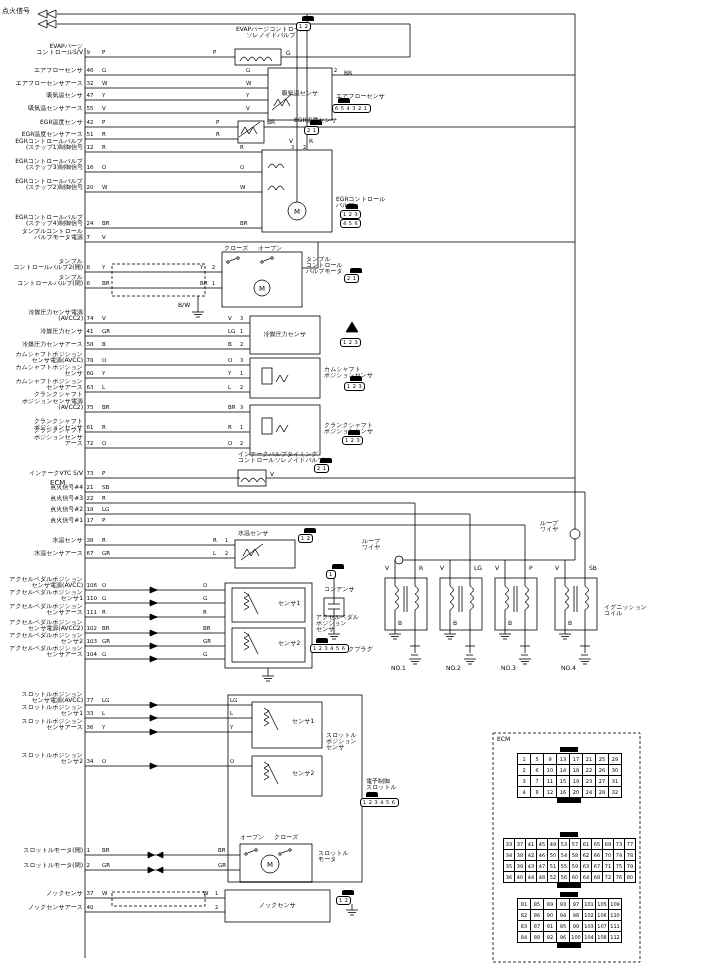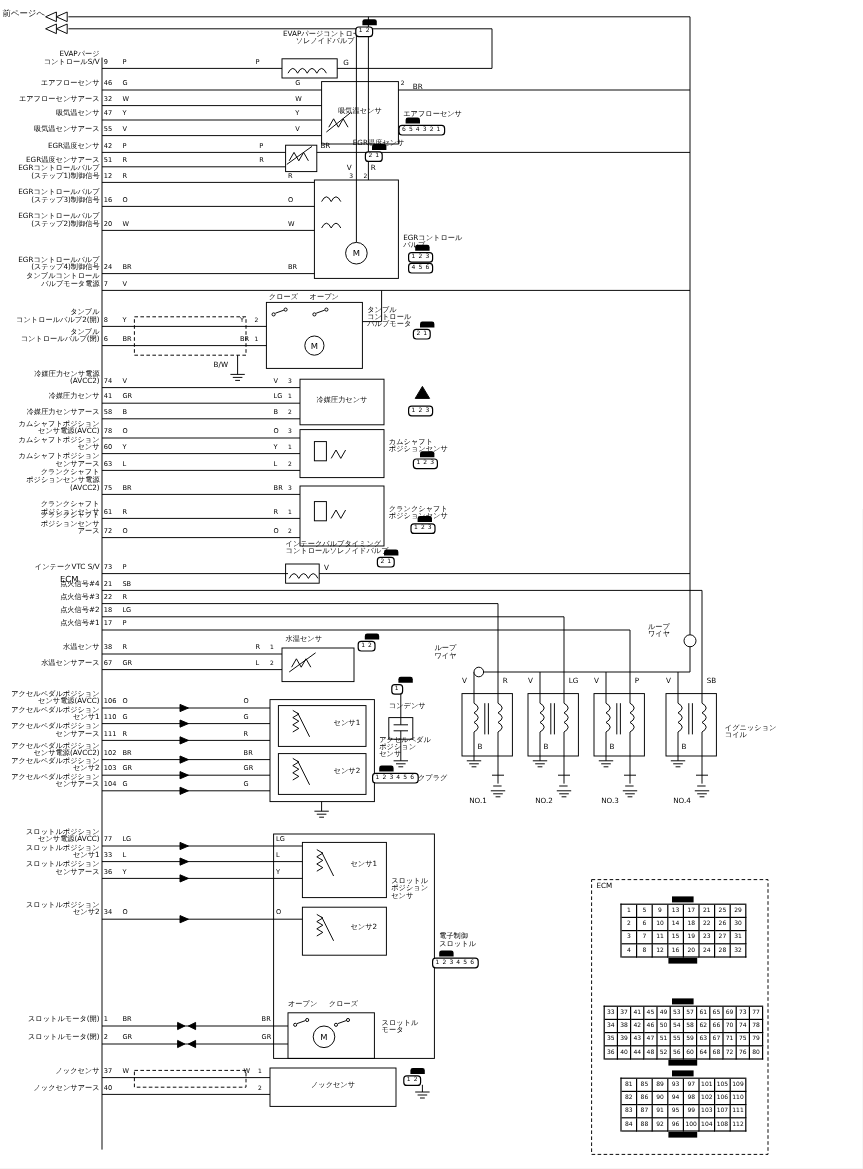--- a/index.html
+++ b/index.html
@@ -442,21 +442,21 @@
     <div class="tag" style="left: 102px; top: 862px;">GR</div>
     <div class="tag" style="left: 218px; top: 862px;">GR</div>
     <div class="siglbl" style="top: 889.8px;">ノックセンサ</div>
     <div class="tag" style="left: 86.5px; top: 890px;">37</div>
     <div class="tag" style="left: 102px; top: 890px;">W</div>
     <div class="tag" style="left: 203px; top: 890px;">W</div>
     <div class="tag" style="left: 215px; top: 890px; font-size: 5px;">1</div>
     <div class="siglbl" style="top: 903.8px;">ノックセンサアース</div>
     <div class="tag" style="left: 86.5px; top: 904px;">40</div>
     <div class="tag" style="left: 215px; top: 904px; font-size: 5px;">2</div>
-    <div class="lbl" style="left: 2px; top: 8px; font-size: 7px;">前ページへ</div>
+    <div class="lbl" style="left: 2px; top: 8px; font-size: 7px;">点火信号</div>
     <div class="lbl" style="left: 50px; top: 480px; font-size: 7px;">ECM</div>
     <div class="lbl" style="left: 196px; top: 26px; width: 150px; text-align: center;">EVAPパージコントロール
 ソレノイドバルブ</div>
     <div class="lbl" style="left: 286px; top: 50px;">G</div>
     <div class="lbl" style="left: 270px; top: 90px; width: 60px; text-align: center;">吸気温センサ</div>
     <div class="lbl" style="left: 336px; top: 93px;">エアフローセンサ</div>
     <div class="lbl" style="left: 334px; top: 67px; font-size: 5px;">2</div>
     <div class="lbl" style="left: 344px; top: 70px;">BR</div>
     <div class="lbl" style="left: 294px; top: 117px;">EGR温度センサ</div>
     <div class="lbl" style="left: 267px; top: 119px;">BR</div>

